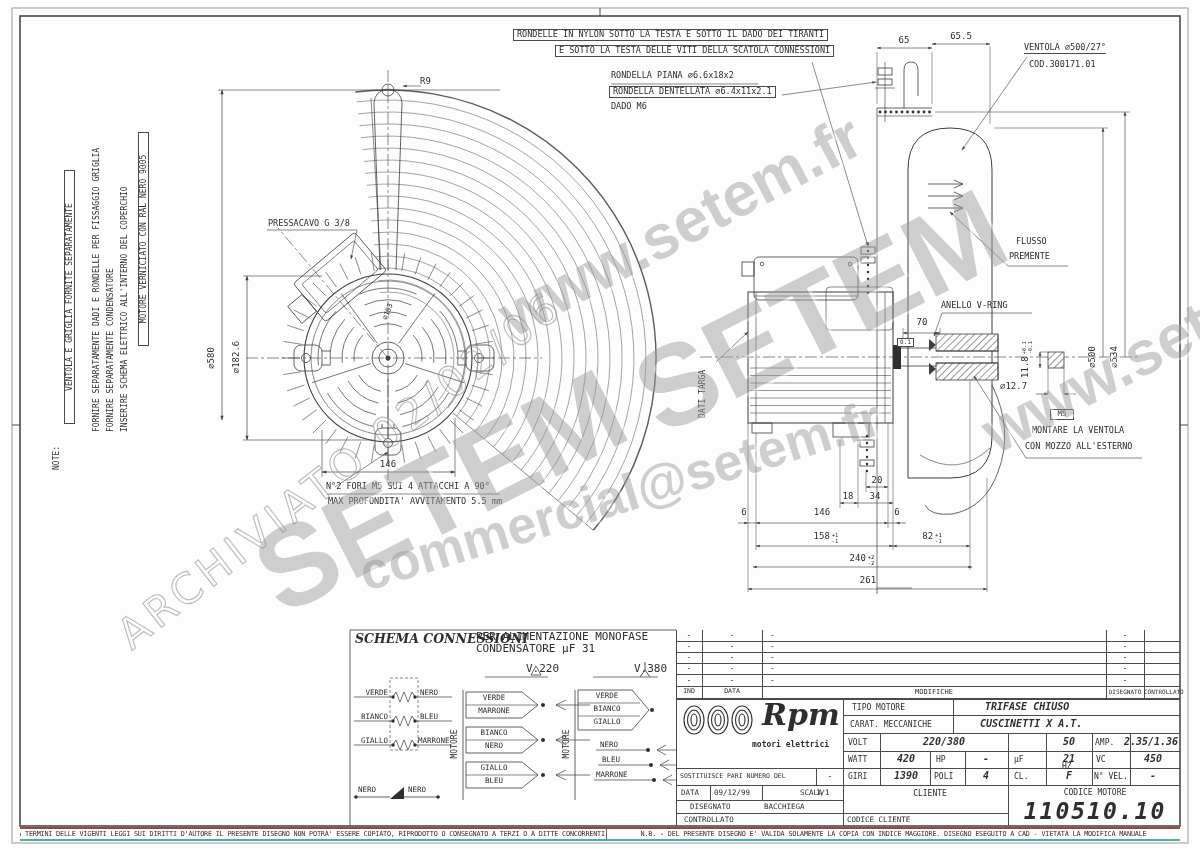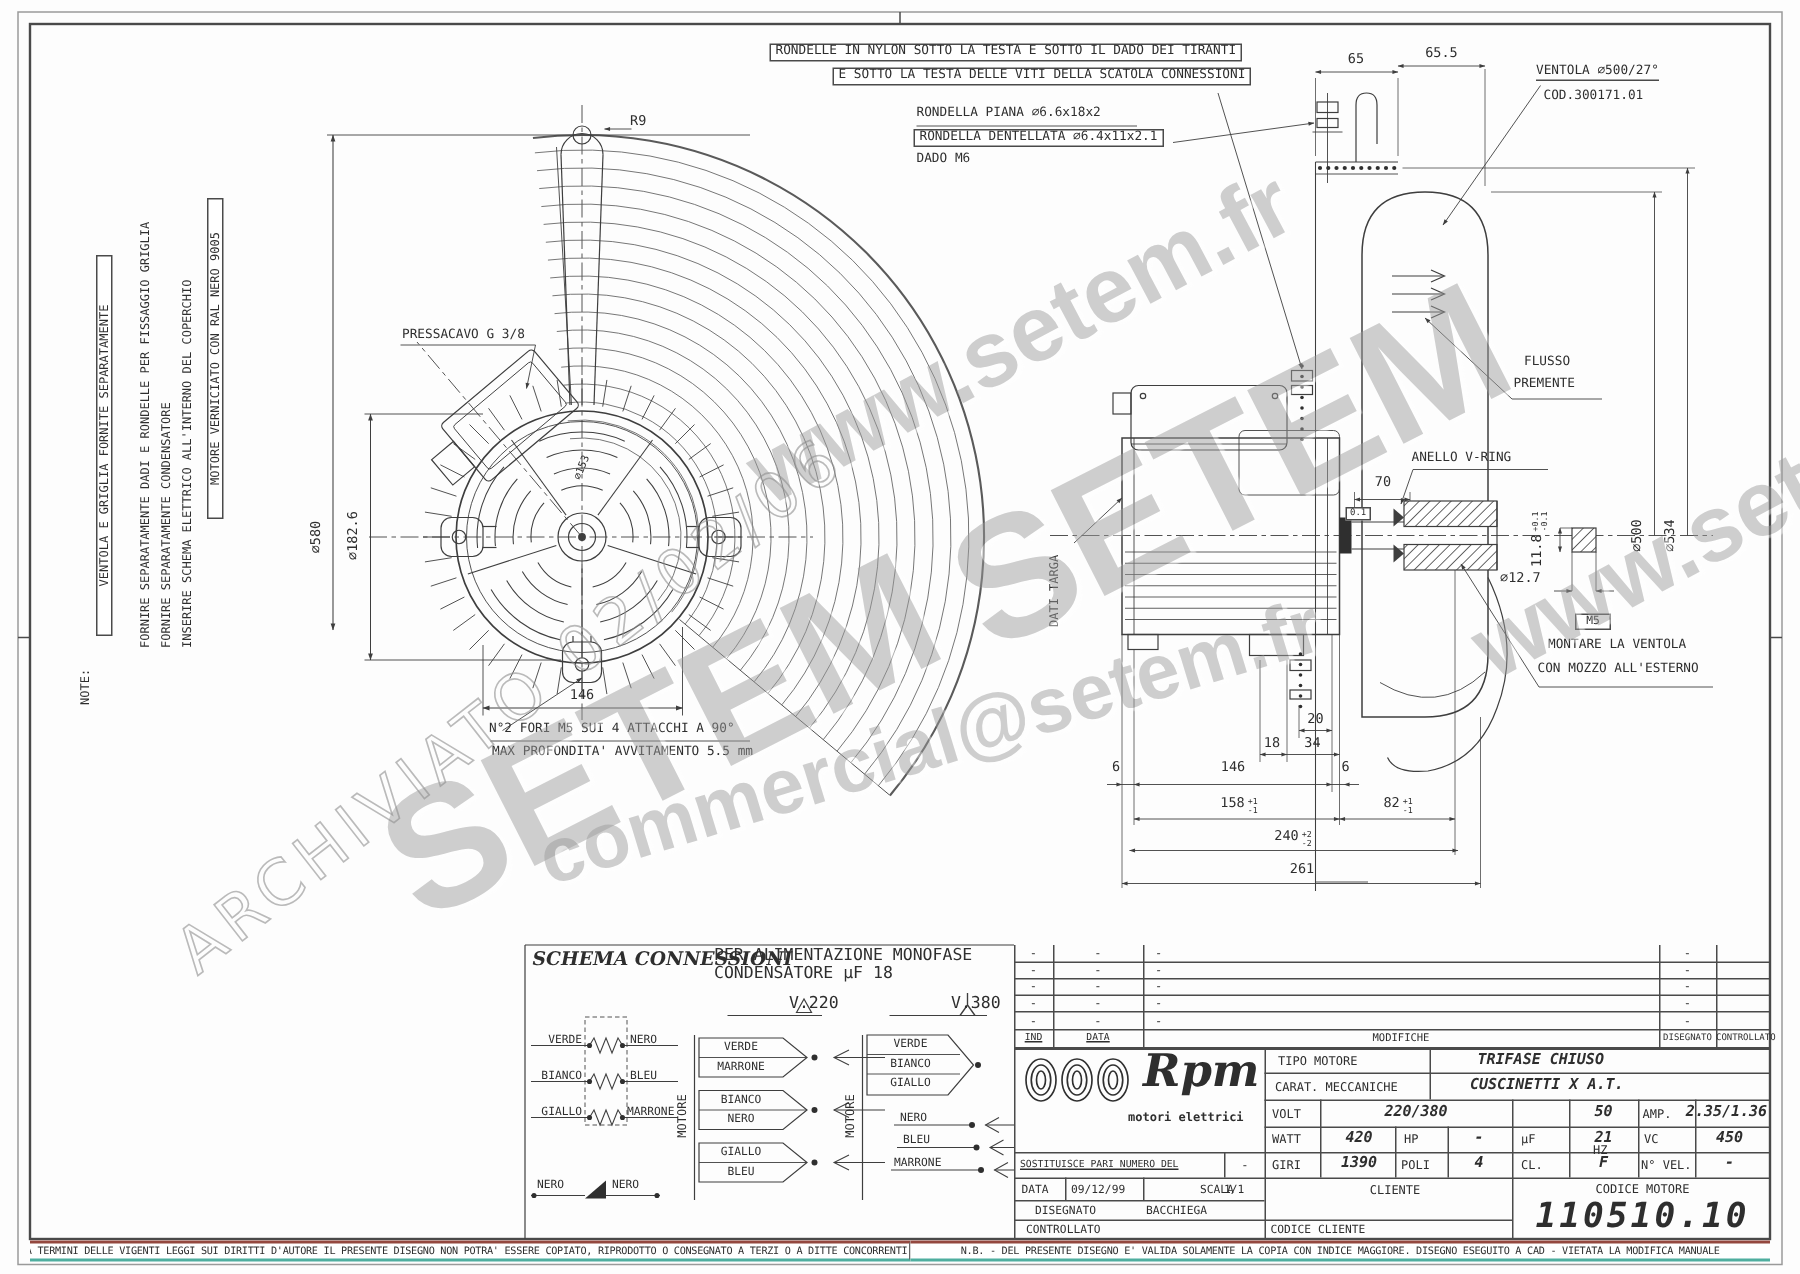--- a/index.html
+++ b/index.html
@@ -6,21 +6,21 @@
   #sheet{position:relative;width:1200px;height:849px;background:#fdfdfd;overflow:hidden;
          font-family:"DejaVu Sans Mono",monospace;color:#2e2e2e;}
   svg{position:absolute;left:0;top:0;}
   .lbl{position:absolute;font-size:8.5px;line-height:1.15;white-space:nowrap;z-index:3;}
   .c{text-align:center;}
   .r{text-align:right;}
   .rot{transform:rotate(-90deg);transform-origin:0 0;}
   .box{border:1px solid #4a4a4a;background:#fff;padding:0 3px;}
   .ul{border-bottom:1px solid #4a4a4a;}
   .dim{font-size:9px;}
-  .s6{font-size:6px;}.s65{font-size:6.5px;text-decoration:underline;}.s7{font-size:7px;}.s75{font-size:7.5px;}
+  .s6{font-size:6px;}.s65{font-size:6.5px;}.s7{font-size:7px;}.s75{font-size:7.5px;}
   .s8{font-size:8px;}.s95{font-size:11px;margin-left:39px;}.s10{font-size:10px;}
   .it{font-style:italic;font-weight:600;}
   .serif{font-family:"DejaVu Serif",serif;}
   .tol{display:inline-flex;flex-direction:column;font-size:5.5px;line-height:1;vertical-align:2px;margin-left:2px;}
   .ln{position:absolute;background:#4a4a4a;z-index:2;}
   .wm{position:absolute;z-index:6;pointer-events:none;font-family:"Liberation Sans",sans-serif;
       font-weight:bold;color:#9c9c9c;opacity:.48;text-shadow:3px 3px 1px rgba(255,255,255,.9);}
   .wm-arch{position:absolute;z-index:6;pointer-events:none;font-family:"DejaVu Sans",sans-serif;
       color:transparent;-webkit-text-stroke:1.1px #8f8f8f;opacity:.6;letter-spacing:5px;}
   .legal{position:absolute;top:827px;height:14px;display:flex;align-items:center;justify-content:center;
@@ -472,21 +472,21 @@
         <span>-1</span>
       </span></div>
   <div class="lbl c dim" style="left:834px;top:553px;width:56px;"><span>240</span><span class="tol">
         <span>+2</span>
         <span>-2</span>
       </span></div>
   <div class="lbl c dim" style="left:852px;top:575px;width:32px;">261</div>
 
   <div class="lbl serif it" style="left:355px;top:632px;font-size:12.5px;font-weight:bold;">SCHEMA CONNESSIONI</div>
   <div class="lbl s95" style="left:437px;top:631px;">PER ALIMENTAZIONE MONOFASE</div>
-  <div class="lbl s95" style="left:437px;top:643px;">CONDENSATORE μF 18</div>
+  <div class="lbl s95" style="left:437px;top:643px;">CONDENSATORE μF 31</div>
   <div class="lbl r s75" style="left:352px;top:689px;width:36px;">VERDE</div>
   <div class="lbl s75" style="left:420px;top:689px;">NERO</div>
   <div class="lbl r s75" style="left:352px;top:713px;width:36px;">BIANCO</div>
   <div class="lbl s75" style="left:420px;top:713px;">BLEU</div>
   <div class="lbl r s75" style="left:352px;top:737px;width:36px;">GIALLO</div>
   <div class="lbl s75" style="left:418px;top:737px;">MARRONE</div>
   <div class="lbl s75" style="left:358px;top:786px;">NERO</div>
   <div class="lbl s75" style="left:408px;top:786px;">NERO</div>
 
   <div class="lbl s95" style="left:487px;top:663px;">V.220</div>

